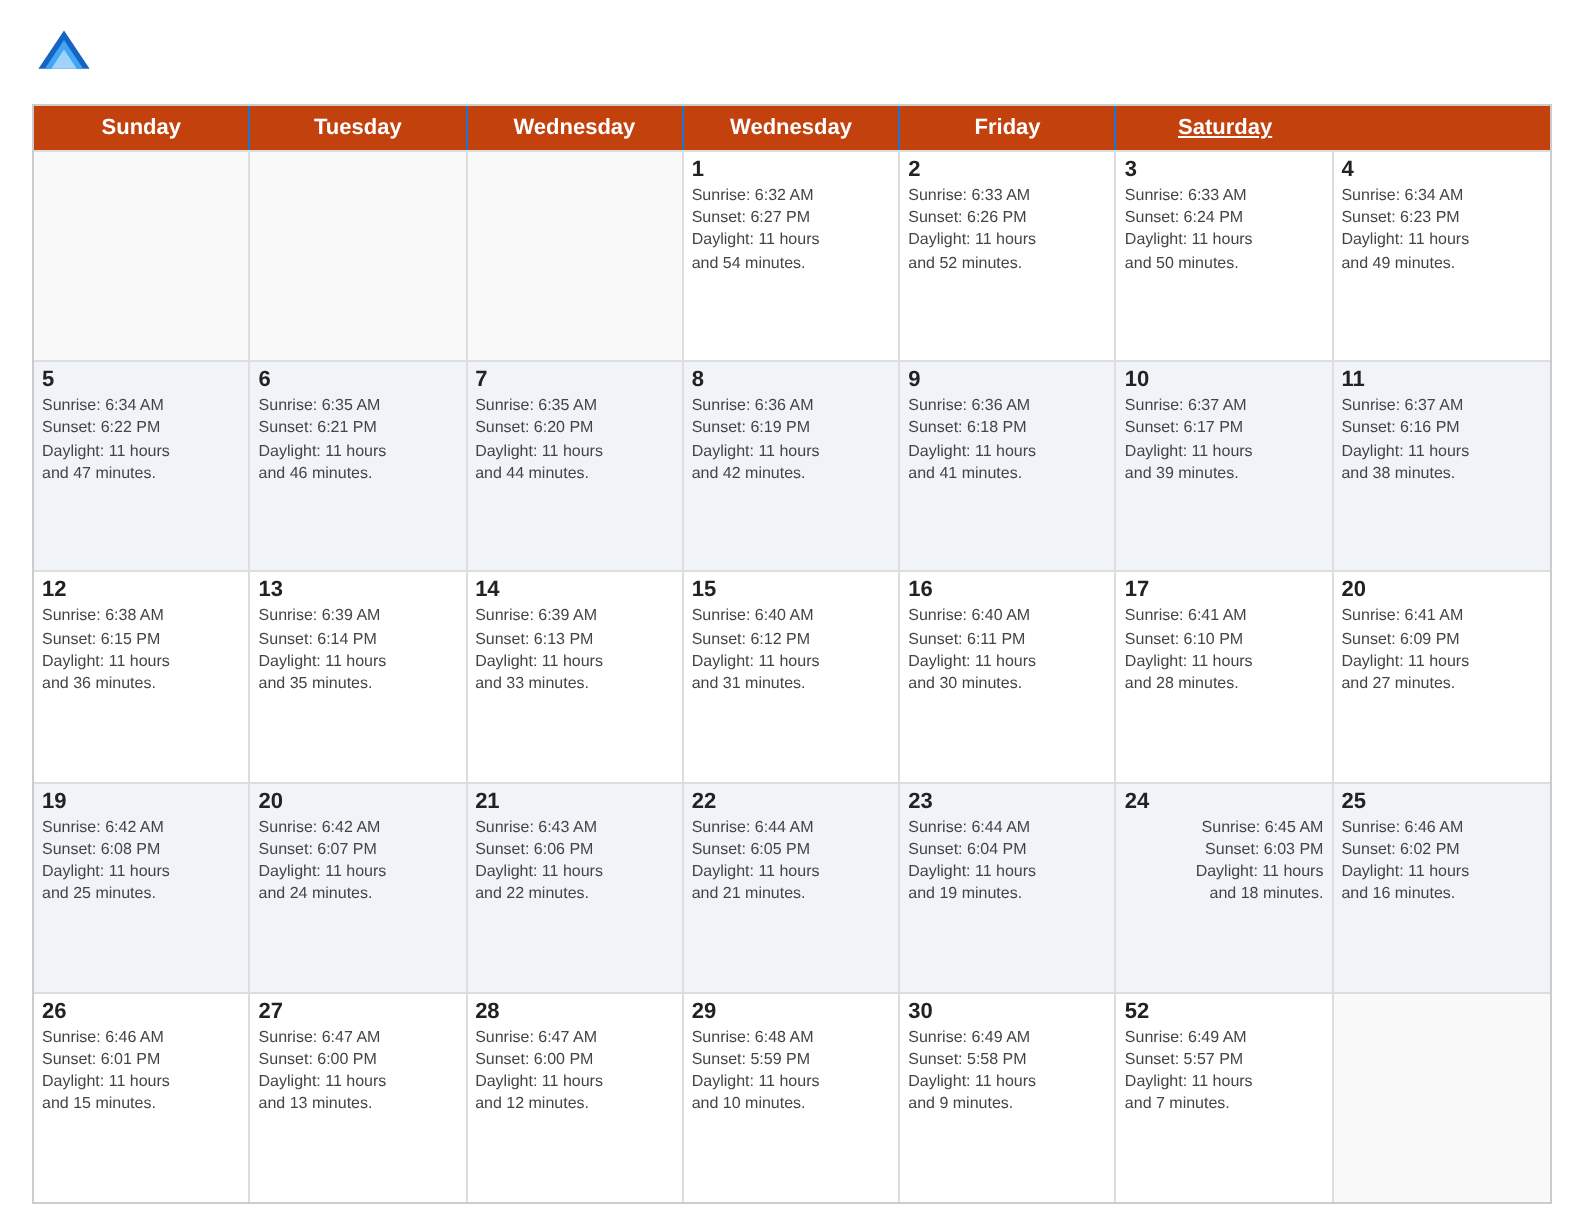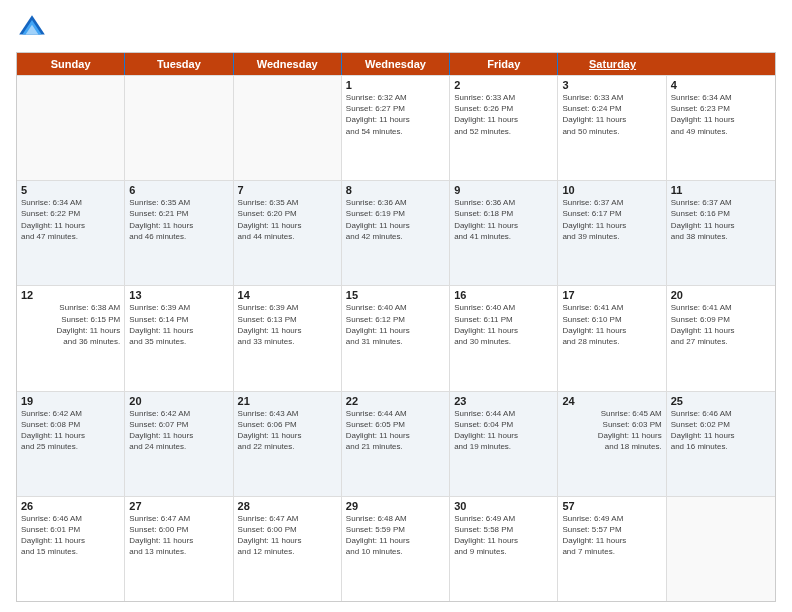--- a/index.html
+++ b/index.html
@@ -228,21 +228,21 @@
             <div class="day-number">11</div>
             <div class="day-info" style="white-space: pre-line;">Sunrise: 6:37 AM
 Sunset: 6:16 PM
 Daylight: 11 hours
 and 38 minutes.</div>
           </div>
         </div>
         <div class="week-row">
           <div class="day-cell">
             <div class="day-number">12</div>
-            <div class="day-info" style="white-space: pre-line; text-align: right;">Sunrise: 6:38 AM
+            <div class="day-info" style="white-space: pre-line;">Sunrise: 6:38 AM
 Sunset: 6:15 PM
 Daylight: 11 hours
 and 36 minutes.</div>
           </div>
           <div class="day-cell">
             <div class="day-number">13</div>
             <div class="day-info" style="white-space: pre-line;">Sunrise: 6:39 AM
 Sunset: 6:14 PM
 Daylight: 11 hours
 and 35 minutes.</div>
@@ -364,21 +364,21 @@
 and 10 minutes.</div>
           </div>
           <div class="day-cell">
             <div class="day-number">30</div>
             <div class="day-info" style="white-space: pre-line;">Sunrise: 6:49 AM
 Sunset: 5:58 PM
 Daylight: 11 hours
 and 9 minutes.</div>
           </div>
           <div class="day-cell">
-            <div class="day-number">57</div>
+            <div class="day-number">52</div>
             <div class="day-info" style="white-space: pre-line;">Sunrise: 6:49 AM
 Sunset: 5:57 PM
 Daylight: 11 hours
 and 7 minutes.</div>
           </div>
           <div class="day-cell empty"></div>
         </div>
       </div>
   </div>
 </div>

